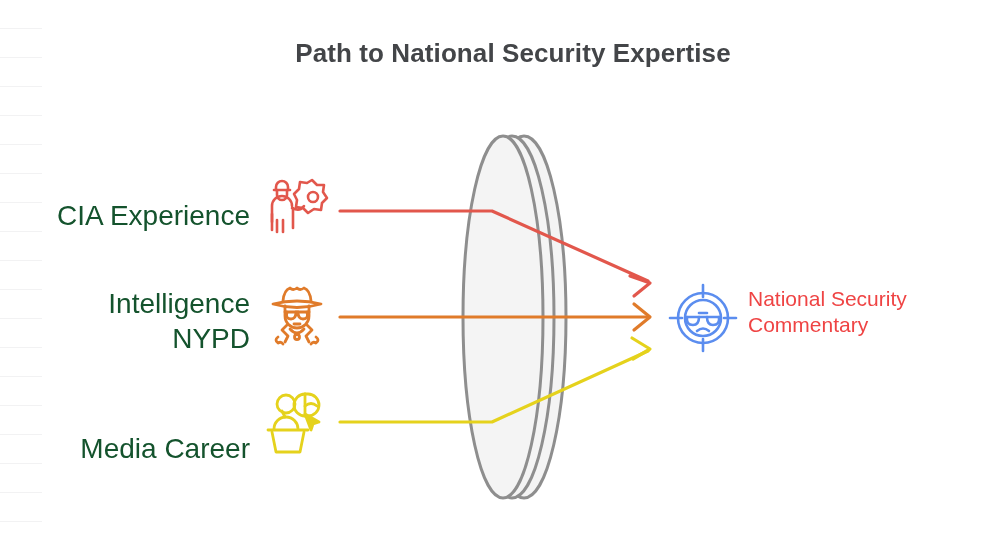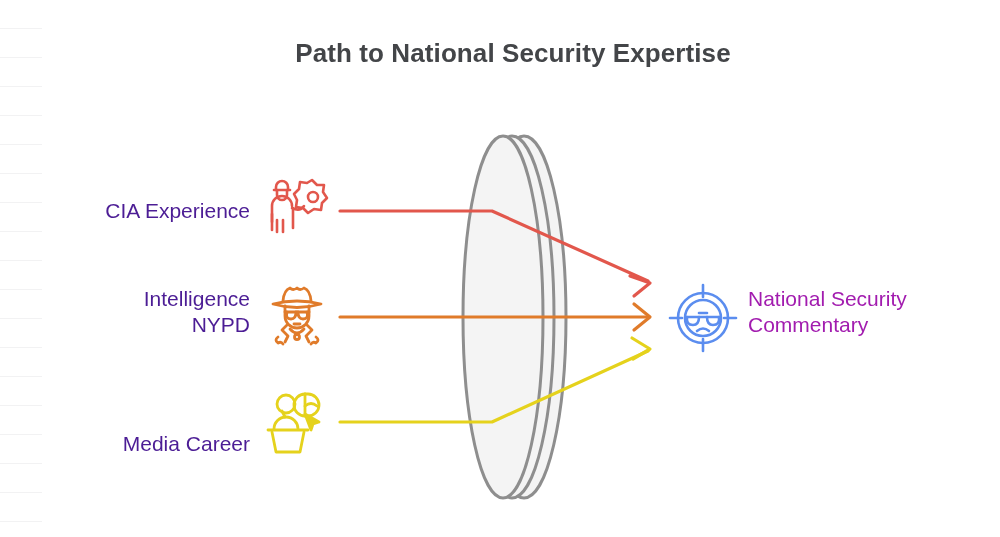--- a/index.html
+++ b/index.html
@@ -48,36 +48,36 @@
     font-size: 26px;
     font-weight: bold;
     color: #434548;
     letter-spacing: 0.1px;
     padding-left: 13px;
   }
 
   .source-label {
     position: absolute;
     text-align: right;
-    font-size: 21px;
-    color: #4c1d95;
+    font-size: 28px;
+    color: #14532d;
     line-height: 1.25;
   }
   #label-cia      { left: 20px; top: 198px; width: 230px; }
   #label-nypd     { left: 20px; top: 286px; width: 230px; }
   #label-media    { left: 20px; top: 409px; width: 230px; margin-top: 22px; }
 
   #label-target {
     position: absolute;
     left: 748px;
     top: 286px;
     width: 240px;
     text-align: left;
     font-size: 21px;
-    color: #a21caf;
+    color: #ef4444;
     line-height: 1.25;
   }
 
   .icon-box {
     position: absolute;
     width: 74px;
     height: 74px;
   }
   #icon-cia    { left: 260px; top: 172px; }
   #icon-nypd   { left: 260px; top: 281px; }

